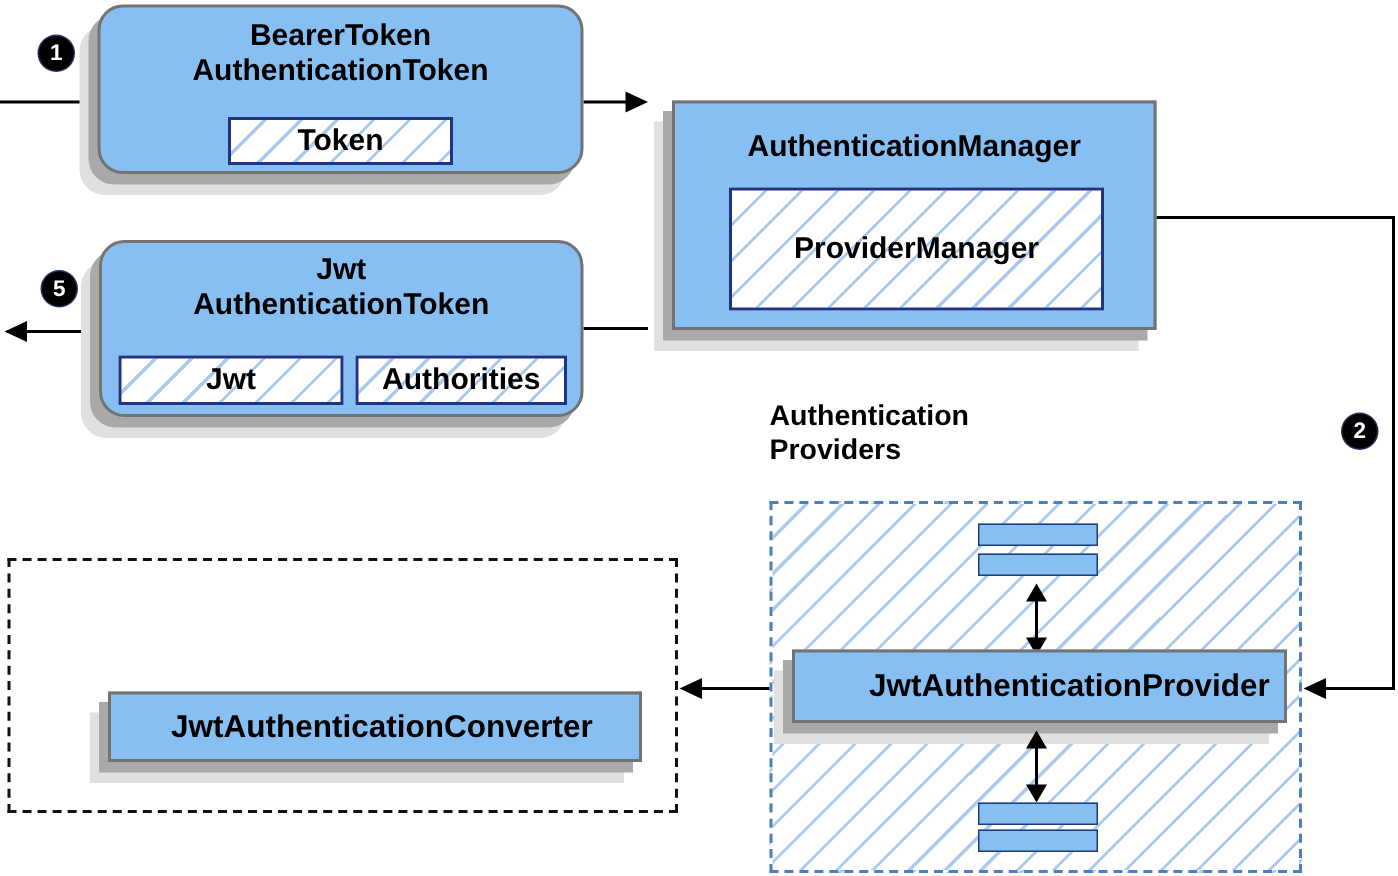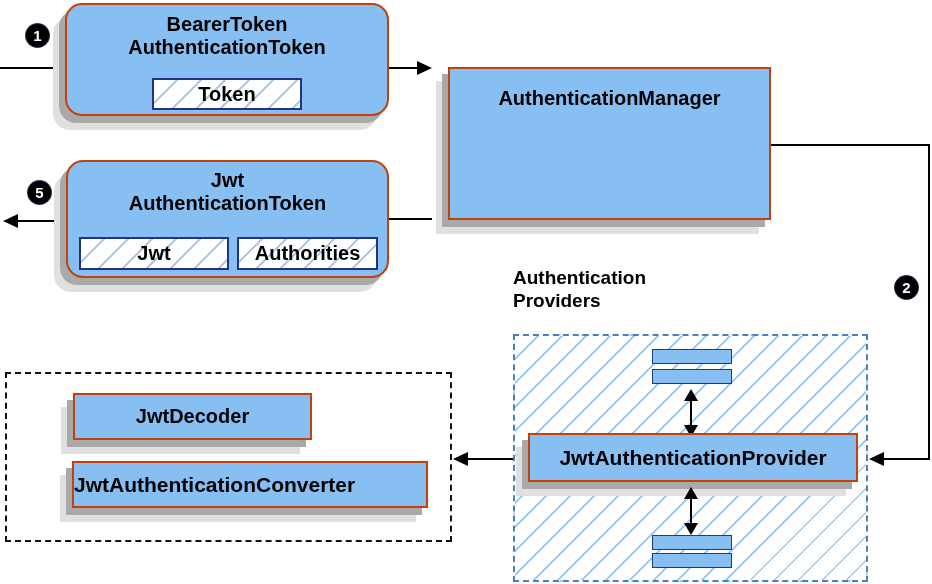--- a/index.html
+++ b/index.html
@@ -3,21 +3,22 @@
 <meta charset="utf-8">
 <style>
   html,body{margin:0;padding:0;background:#fff;}
   .stage{
     position:relative;width:932px;height:584px;background:#ffffff;overflow:hidden;
     font-family:"Liberation Sans",sans-serif;font-weight:bold;color:#000;
   }
   
   .node{
     position:absolute;box-sizing:border-box;background:#88BFF2;
-    border:2px solid #c2410c;
+    border:2px solid #737373;
+    padding-left:40px;
   }
   .rounded{border-radius:17px;}
   .shadow{box-shadow:-6px 7px 0 #A9A9A9,-12px 14px 0 #E0E0E0;}
   .title{
     position:absolute;left:0;right:0;text-align:center;
     font-size:20px;line-height:23px;
   }
   .inner{
     position:absolute;box-sizing:border-box;background:#fff;
     border:2px solid #233383;text-align:center;
@@ -101,20 +102,23 @@
       <div>BearerToken</div>
       <div>AuthenticationToken</div>
     </div>
     <div class="inner hatch" style="left:85px;top:73px;width:150px;height:32px;">
       <span>Token</span>
     </div>
   </div>
 
   <div class="node shadow" style="left:432px;top:67px;width:323px;height:153px;margin-left:16px;">
     <div class="title" style="top:18px;">AuthenticationManager</div>
+    <div class="inner hatch" style="left:36px;top:56px;width:250px;height:82px;">
+      <span>ProviderManager</span>
+    </div>
   </div>
 
   <div class="node rounded shadow" style="left:66px;top:160px;width:323px;height:118px;">
     <div class="title" style="top:7px;">
       <div>Jwt</div>
       <div>AuthenticationToken</div>
     </div>
     <div class="inner hatch" style="left:11px;top:75px;width:150px;height:33px;">
       <span>Jwt</span>
     </div>
@@ -142,21 +146,18 @@
 
     <div class="arr up" style="left:169px;top:151px;"></div>
     <div class="vline" style="left:175px;top:160px;height:30px;background:#000;"></div>
     <div class="arr down" style="left:169px;top:187px;"></div>
 
     <div class="bar" style="left:137px;top:199px;"></div>
     <div class="bar" style="left:137px;top:217px;"></div>
   </div>
 
   <div class="dashed-black" style="left:5px;top:372px;width:447px;height:170px;">
-    <div class="node shadow" style="left:66px;top:19px;width:239px;height:47px;display:flex;align-items:center;justify-content:center;font-size:20px;">
-      <span>JwtDecoder</span>
-    </div>
     <div class="node shadow" style="left:65px;top:87px;width:356px;height:47px;display:flex;align-items:center;justify-content:flex-start;font-size:21px;">
       <span>JwtAuthenticationConverter</span>
     </div>
   </div>
 
 </div>
 
 </body></html>

